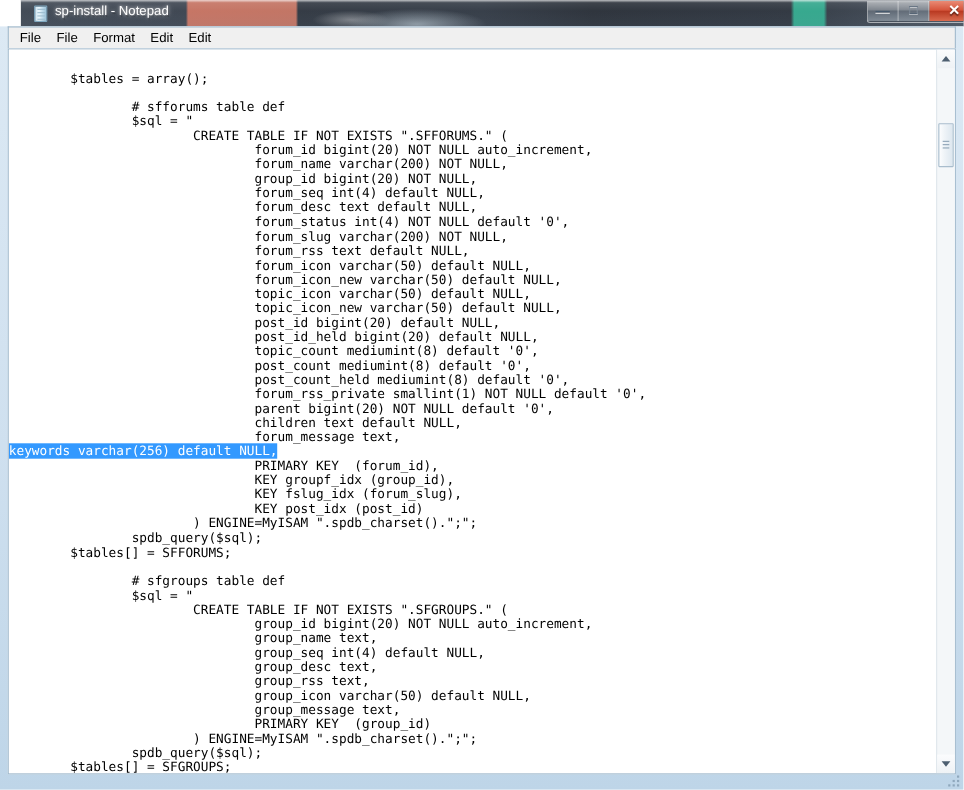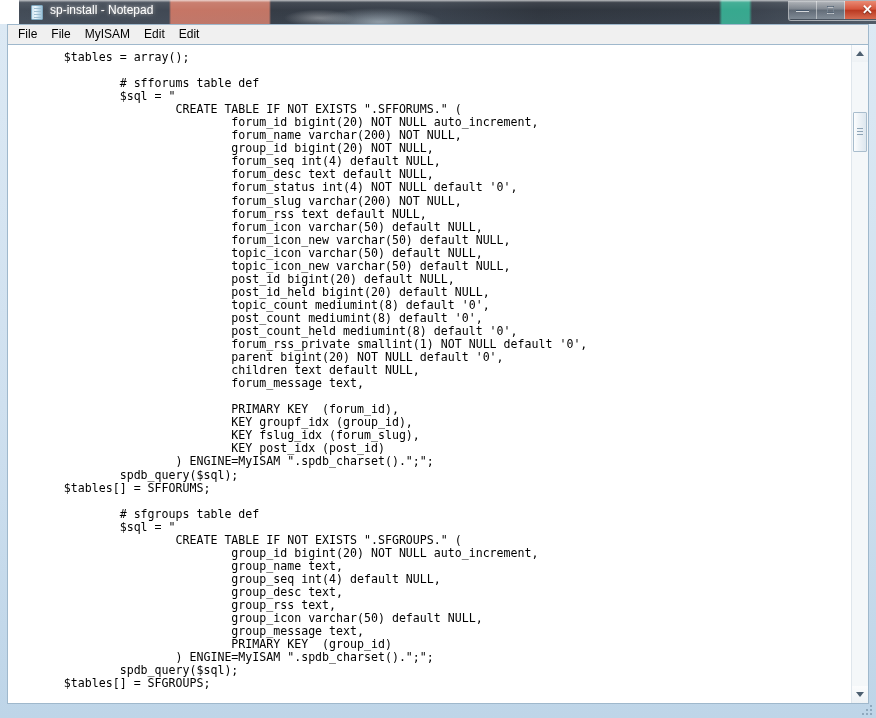--- a/index.html
+++ b/index.html
@@ -195,21 +195,21 @@
     background: #ffffff;
     display: flex;
     overflow: hidden;
   }
 
   #textarea {
     position: relative;
     flex: 1 1 auto;
     background: #ffffff;
     overflow: hidden;
-    padding: 6px 0 0 0;
+    padding: 20px 0 0 0;
     box-sizing: border-box;
   }
 
   pre#code {
     margin: 0;
     padding: 0;
     font-family: "DejaVu Sans Mono", "Liberation Mono", monospace;
     font-size: 11.6px;
     line-height: 13.05px;
     color: #000000;
@@ -307,21 +307,21 @@
         <span class="capglyph">✕</span>
       </div>
     </div>
   </div>
 
   <div id="client">
 
     <div id="menubar">
       <div class="menuitem">File</div>
       <div class="menuitem">File</div>
-      <div class="menuitem">MyISAM</div>
+      <div class="menuitem">Format</div>
       <div class="menuitem">Edit</div>
       <div class="menuitem">Edit</div>
     </div>
 
     <div id="editor-frame">
 
       <div id="textarea">
         <pre id="code"><span id="code-before">        $tables = array();
 
                 # sfforums table def
@@ -341,21 +341,21 @@
                                 topic_icon_new varchar(50) default NULL,
                                 post_id bigint(20) default NULL,
                                 post_id_held bigint(20) default NULL,
                                 topic_count mediumint(8) default '0',
                                 post_count mediumint(8) default '0',
                                 post_count_held mediumint(8) default '0',
                                 forum_rss_private smallint(1) NOT NULL default '0',
                                 parent bigint(20) NOT NULL default '0',
                                 children text default NULL,
                                 forum_message text,
-</span><span id="code-after">
+</span><span class="sel" id="code-sel">keywords varchar(256) default NULL,</span><span id="code-after">
                                 PRIMARY KEY  (forum_id),
                                 KEY groupf_idx (group_id),
                                 KEY fslug_idx (forum_slug),
                                 KEY post_idx (post_id)
                         ) ENGINE=MyISAM ".spdb_charset().";";
                 spdb_query($sql);
         $tables[] = SFFORUMS;
 
                 # sfgroups table def
                 $sql = "

